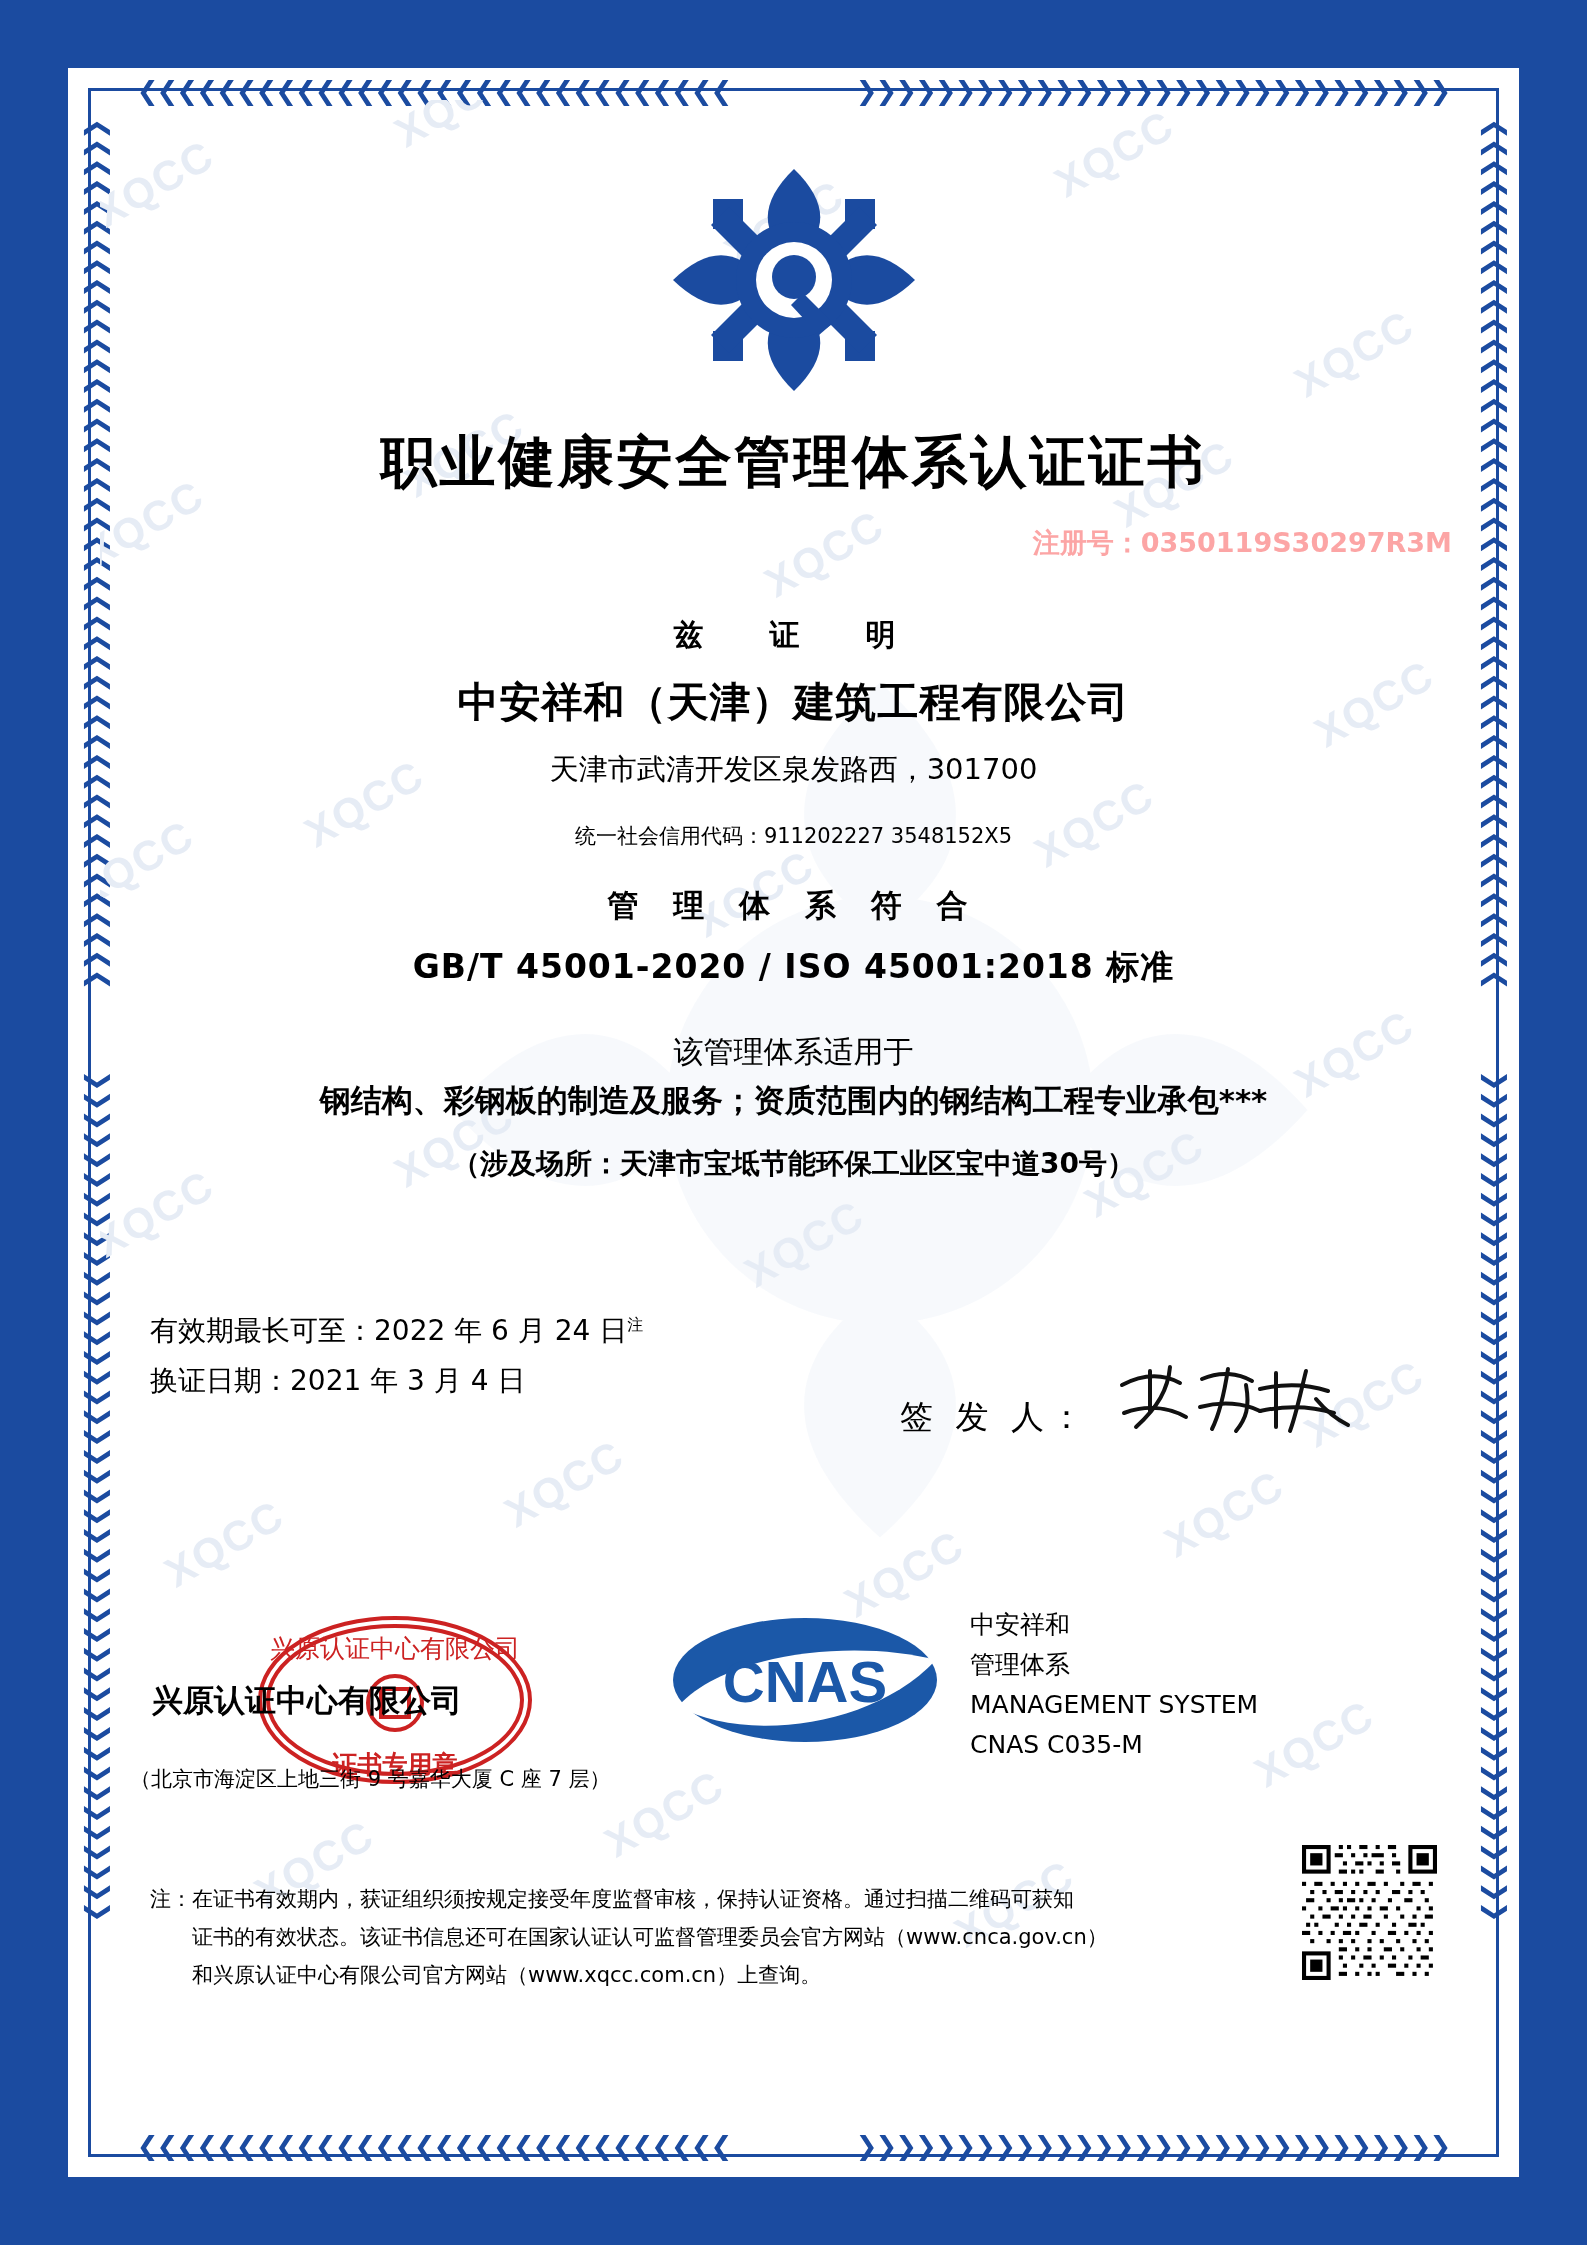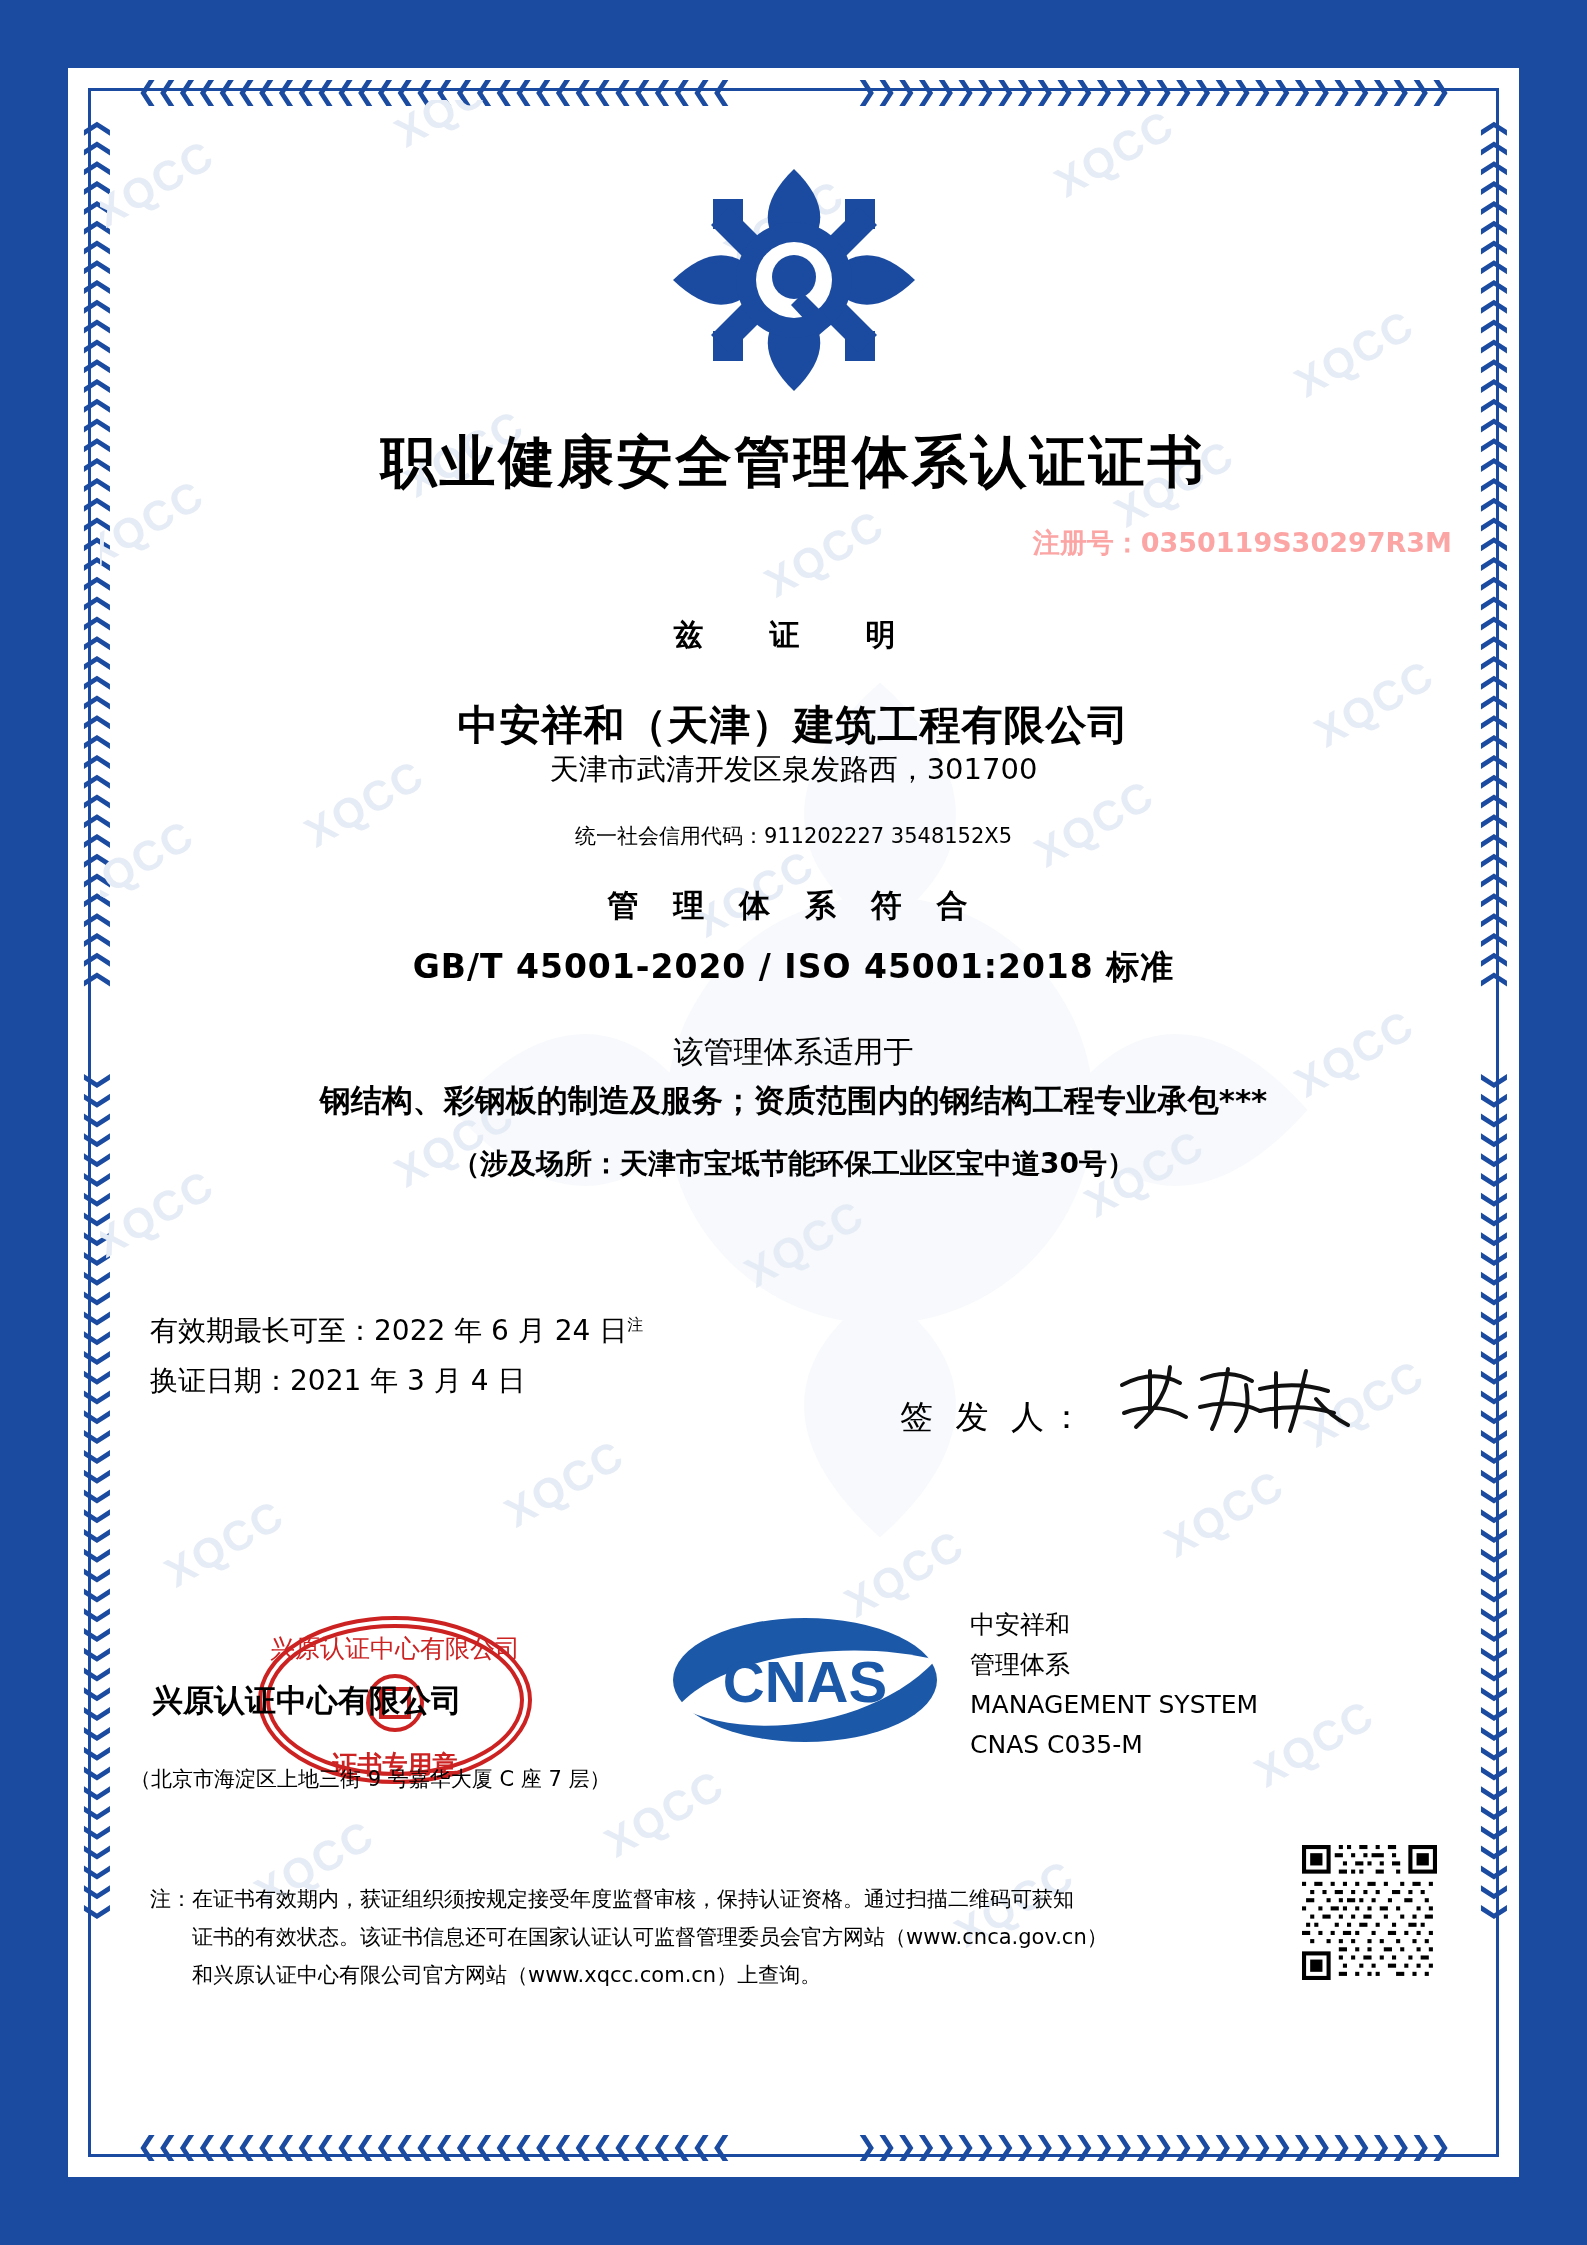--- a/index.html
+++ b/index.html
@@ -131,21 +131,21 @@
 
   .center-line {
     position: absolute;
     left: 0; right: 0;
     text-align: center;
     color: #000;
     font-family: "DejaVu Sans", sans-serif;
   }
 
   .l-hereby { top: 505px; font-size: 30px; font-weight: bold; letter-spacing: 18px; }
-  .l-company { top: 588px; font-size: 41px; font-weight: bold; letter-spacing: 1px; }
+  .l-company { top: 565px; font-size: 41px; font-weight: bold; letter-spacing: 1px; }
   .l-address { top: 640px; font-size: 29px; }
   .l-credit { top: 712px; font-size: 21px; }
   .l-conform { top: 775px; font-size: 31px; font-weight: bold; letter-spacing: 12px; }
   .l-standard { top: 835px; font-size: 33px; font-weight: bold; letter-spacing: 1px; }
   .l-scope-label { top: 910px; font-size: 30px; margin-top: 12px; }
   .l-scope { top: 970px; font-size: 31px; font-weight: bold; }
   .l-site { top: 1035px; font-size: 28px; font-weight: bold; }
 
   .dates {
     position: absolute;

